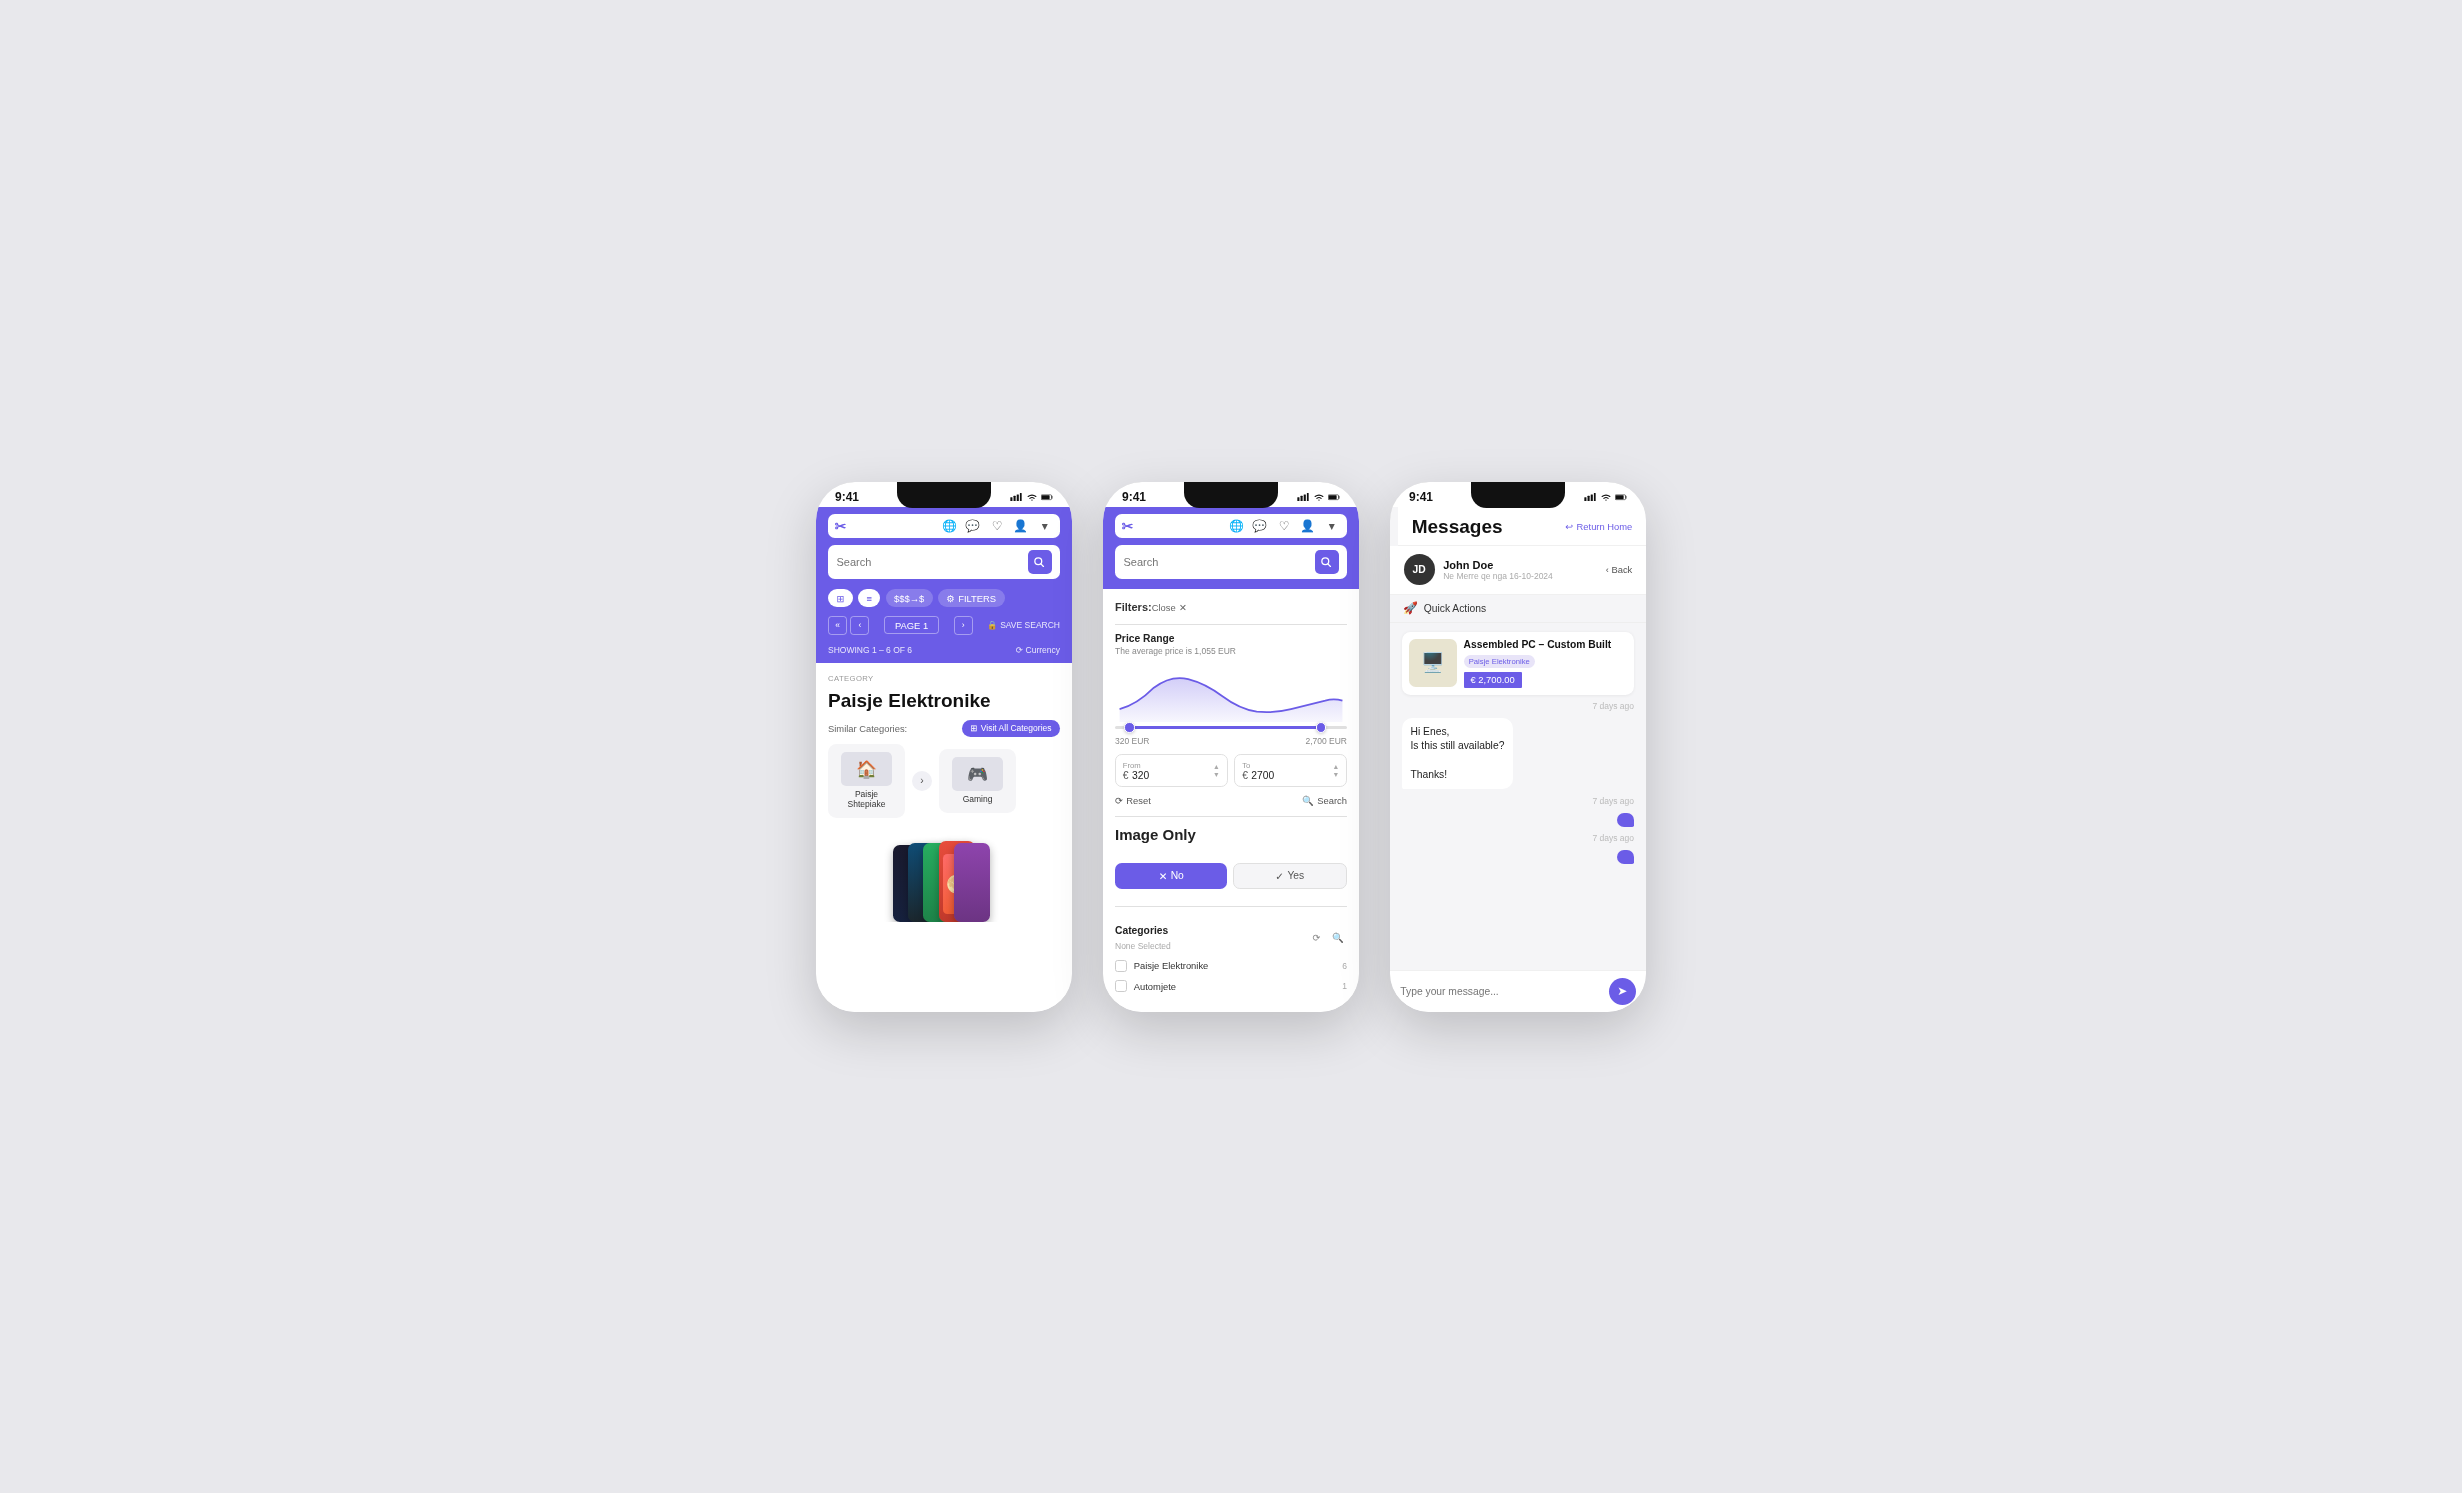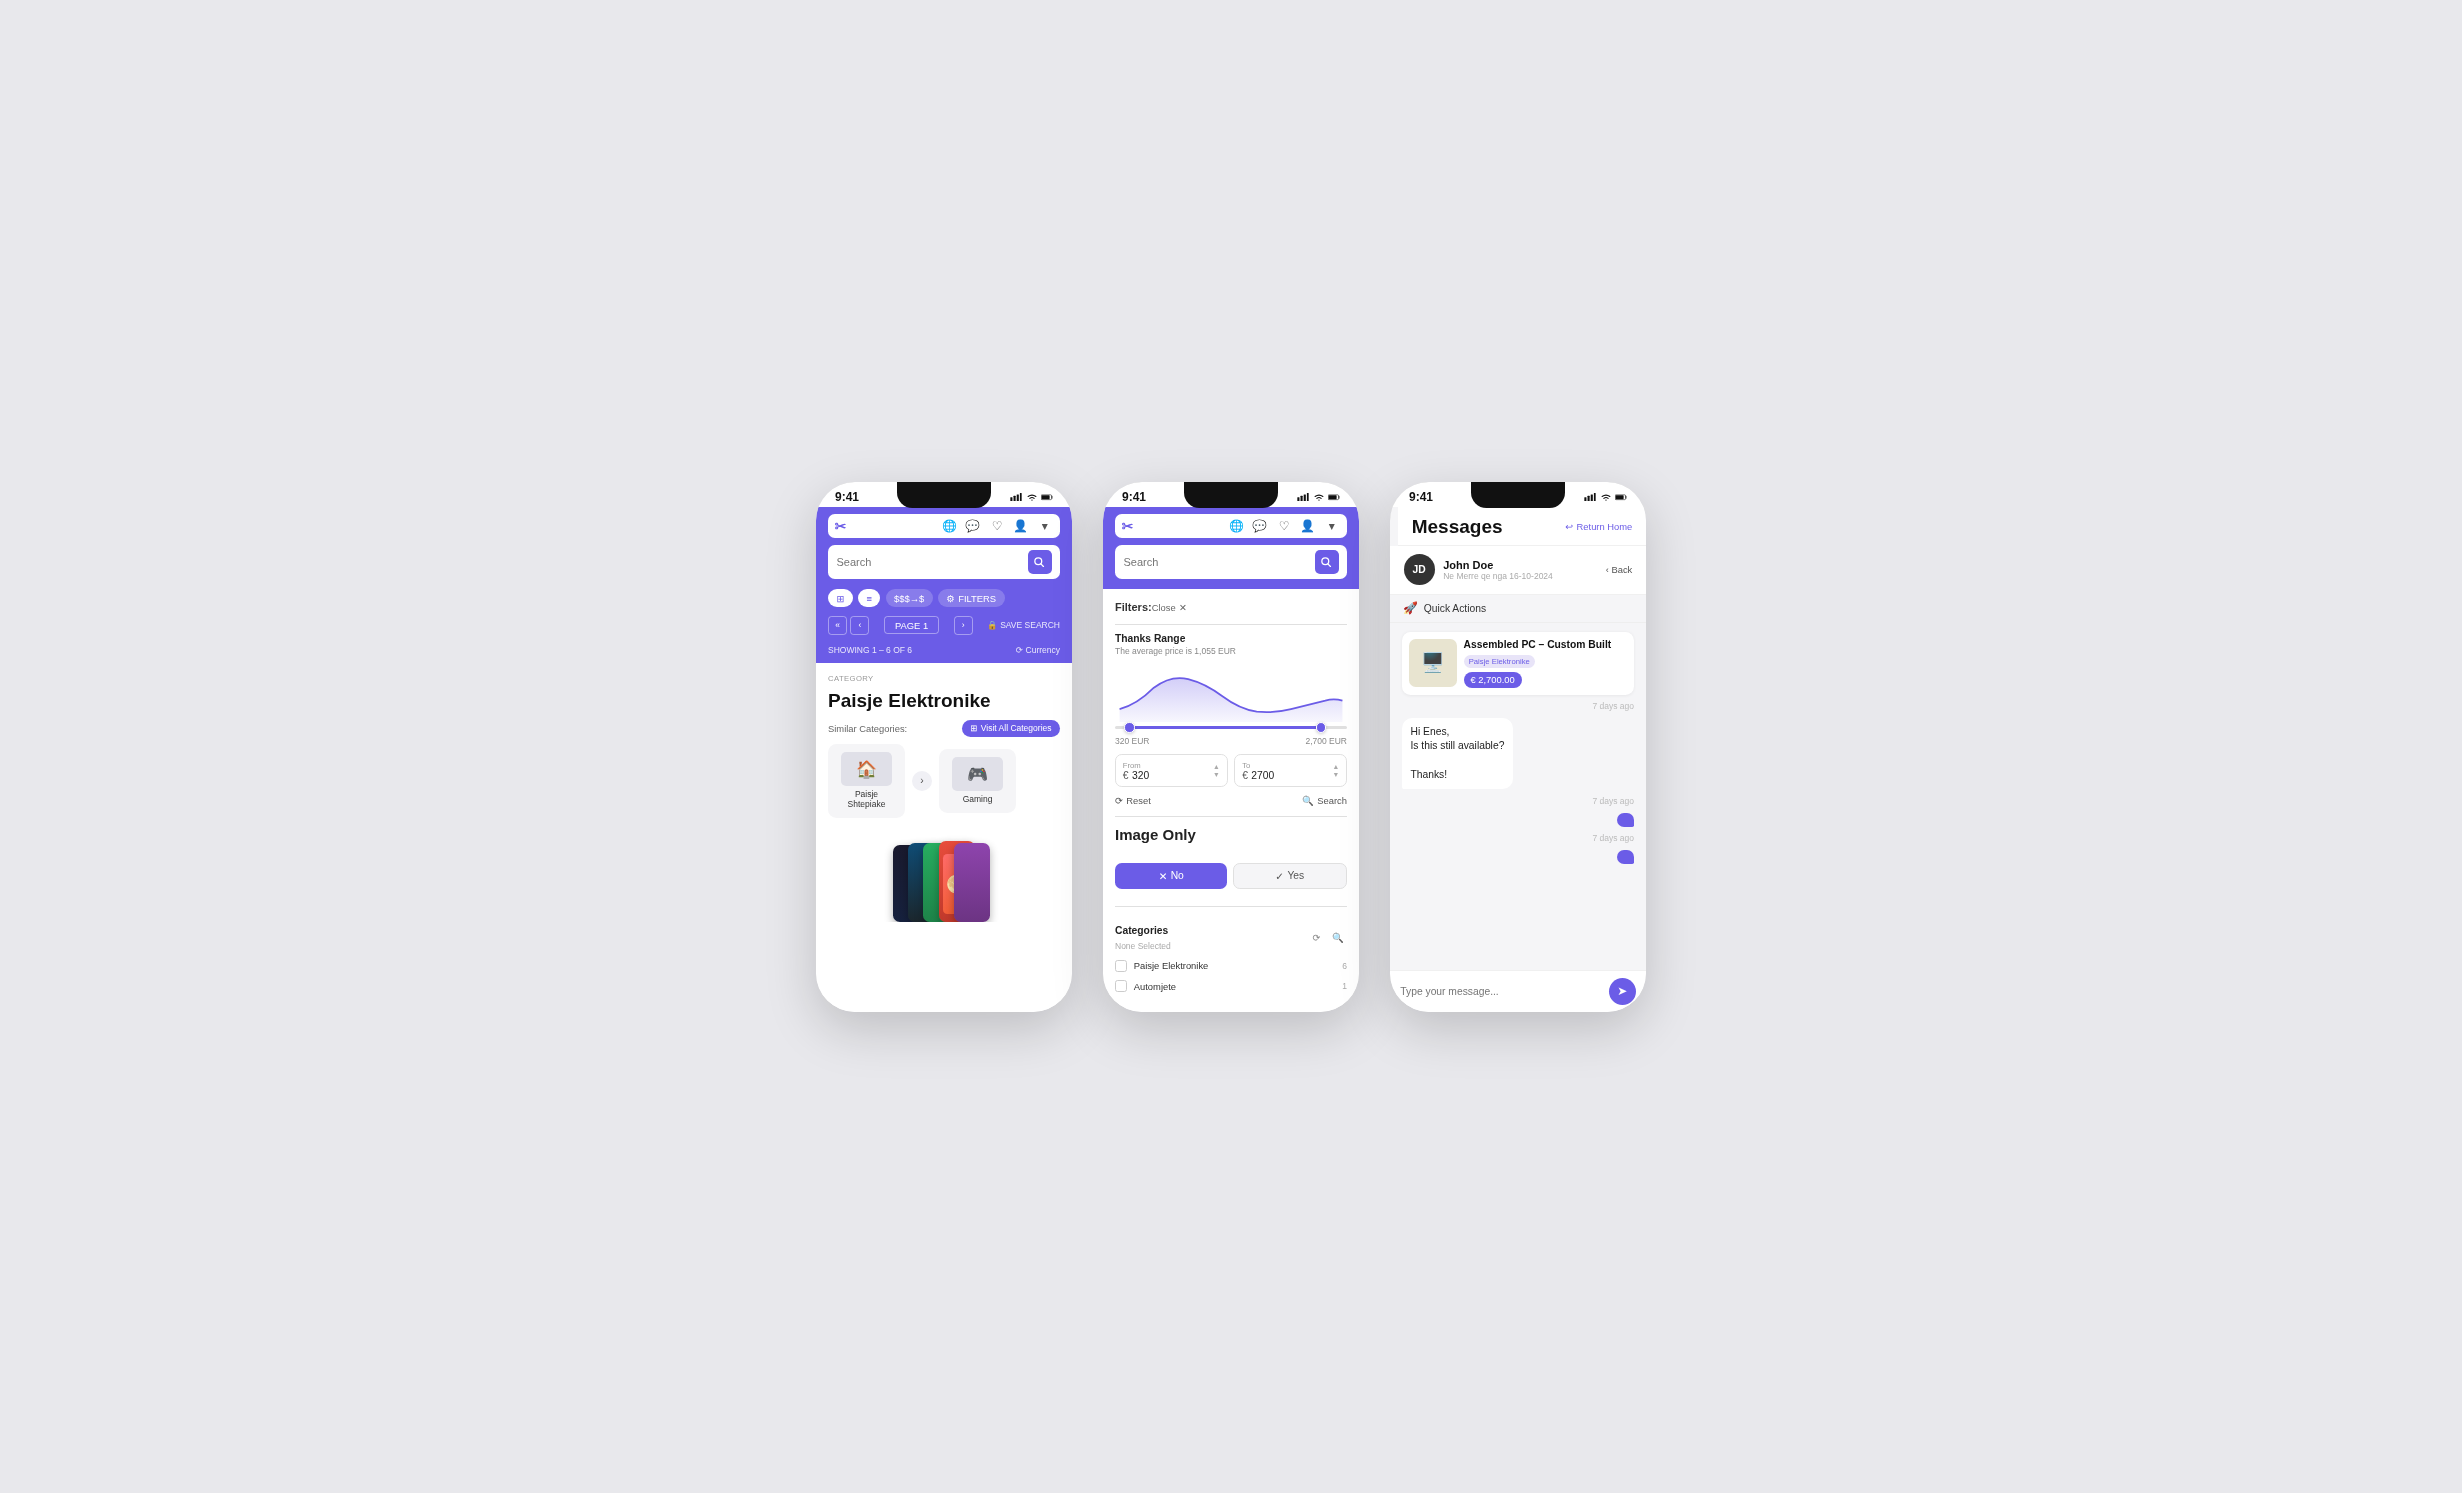--- a/index.html
+++ b/index.html
@@ -671,21 +671,21 @@
       padding: 1.7px 5.1px;
       border-radius: 8.5px;
       display: inline-block;
       margin-bottom: 3.4px;
     }
     .product-price {
       background: #6b5ce7;
       color: #fff;
       font-size: 9.4px;
       padding: 2.6px 6.8px;
-      border-radius: 8px;
+      border-radius: 1px;
       display: inline-block;
     }
     .msg-time {
       font-size: 8.5px;
       color: #bbb;
       text-align: right;
     }
     .msg-bubble {
       max-width: 75%;
       padding: 6.8px 8.5px;
@@ -960,21 +960,21 @@
             <span class="filters-title">Filters:</span>
             <div class="filters-close">
               <span>Close</span>
               <span>✕</span>
             </div>
           </div>
 
           <div class="divider-line"></div>
           <div style="height:6.8px"></div>
 
-          <div class="price-range-title">Thanks Range</div>
+          <div class="price-range-title">Price Range</div>
           <div class="price-avg">The average price is 1,055 EUR</div>
 
           <div class="chart-area">
             <svg class="chart-svg" viewBox="0 0 260 70" fill="none" xmlns="http://www.w3.org/2000/svg">
               <defs>
                 <linearGradient id="chartGrad" x1="0" y1="0" x2="0" y2="1">
                   <stop offset="0%" stop-color="#6b5ce7" stop-opacity="0.3"></stop>
                   <stop offset="100%" stop-color="#6b5ce7" stop-opacity="0.05"></stop>
                 </linearGradient>
               </defs>

